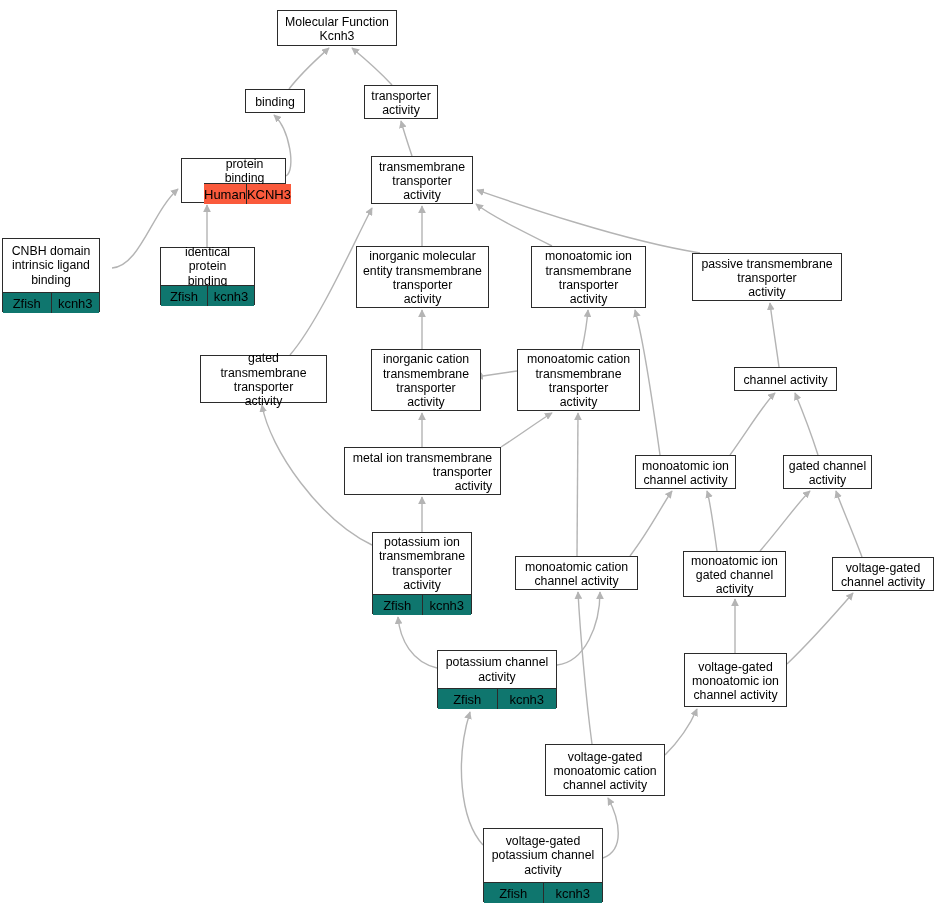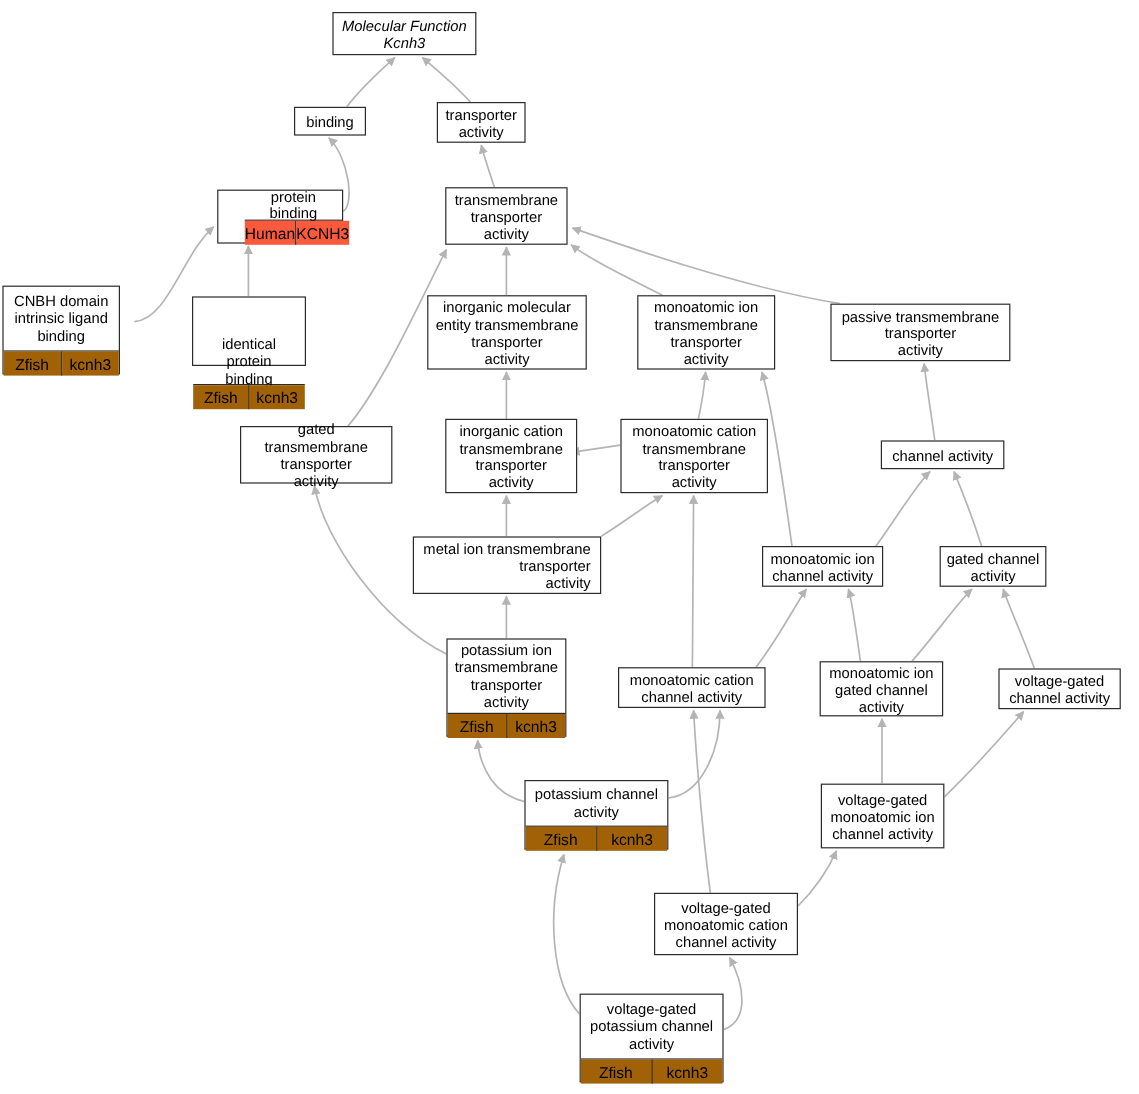--- a/index.html
+++ b/index.html
@@ -11,21 +11,21 @@
     display:flex;align-items:center;justify-content:center;
     text-align:center;color:#000;font-size:12.3px;line-height:14.3px;
     padding:2px 4px;box-sizing:border-box;white-space:pre-line;
   }
   .annot{display:flex;border-top:1.4px solid #2b2b2b;height:21px;box-sizing:border-box;}
   .annot .cell{
     flex:1;display:flex;align-items:center;justify-content:center;
     font-size:13px;color:#000;box-sizing:border-box;
   }
   .annot .cell.left{border-right:1.4px solid #2b2b2b;}
-  .annot.blue .cell{background:#a16207;}
+  .annot.blue .cell{background:#0f766e;}
   .annot.red .cell{background:#fa5a3c;}
 </style>
 </head>
 <body>
 
 <div id="canvas">
   <svg id="edges" viewBox="0 0 949 912">
       <defs>
         <marker id="arrow" viewBox="0 0 10 10" refX="9" refY="5" markerWidth="5.5" markerHeight="5.5" orient="auto-start-reverse" markerUnits="strokeWidth">
           <path d="M 0 0 L 10 5 L 0 10 z" fill="#b4b4b4"></path>
@@ -61,21 +61,21 @@
       <path d="M 557 665 C 585 662, 600 625, 600 592" fill="none" stroke="#b4b4b4" stroke-width="1.4" marker-end="url(#arrow)"></path>
       <path d="M 735 653 L 735 599" fill="none" stroke="#b4b4b4" stroke-width="1.4" marker-end="url(#arrow)"></path>
       <path d="M 787 664 C 812 640, 840 608, 853 593" fill="none" stroke="#b4b4b4" stroke-width="1.4" marker-end="url(#arrow)"></path>
       <path d="M 592 744 C 586 700, 580 630, 578 592" fill="none" stroke="#b4b4b4" stroke-width="1.4" marker-end="url(#arrow)"></path>
       <path d="M 665 755 C 680 740, 690 725, 697 709" fill="none" stroke="#b4b4b4" stroke-width="1.4" marker-end="url(#arrow)"></path>
       <path d="M 483 845 C 460 820, 455 760, 470 712" fill="none" stroke="#b4b4b4" stroke-width="1.4" marker-end="url(#arrow)"></path>
       <path d="M 603 858 C 625 850, 620 820, 608 798" fill="none" stroke="#b4b4b4" stroke-width="1.4" marker-end="url(#arrow)"></path>
     </svg>
   <div id="nodes">
       <div class="node" style="left: 277px; top: 10px; width: 120px; height: 36px;">
-        <div class="title" style="height: 36px; font-style: italic;">Molecular Function
+        <div class="title" style="height: 36px;">Molecular Function
 Kcnh3</div>
       </div>
       <div class="node" style="left: 245px; top: 89px; width: 60px; height: 24px;">
         <div class="title" style="height: 24px;">binding</div>
       </div>
       <div class="node" style="left: 364px; top: 85px; width: 74px; height: 34px;">
         <div class="title" style="height: 34px;">transporter
 activity</div>
       </div>
       <div class="node" style="left: 181px; top: 158px; width: 105px; height: 45px; padding-left: 22px;">
@@ -93,21 +93,21 @@
       <div class="node" style="left: 2px; top: 238px; width: 98px; height: 74px;">
         <div class="title" style="height: 53px;">CNBH domain
 intrinsic ligand
 binding</div>
         <div class="annot blue">
           <div class="cell left">Zfish</div>
           <div class="cell">kcnh3</div>
         </div>
       </div>
       <div class="node" style="left: 160px; top: 247px; width: 95px; height: 58px;">
-        <div class="title" style="height: 37px; margin-top: 35px;">identical protein
+        <div class="title" style="height: 37px;">identical protein
 binding</div>
         <div class="annot blue">
           <div class="cell left">Zfish</div>
           <div class="cell">kcnh3</div>
         </div>
       </div>
       <div class="node" style="left: 356px; top: 246px; width: 133px; height: 62px;">
         <div class="title" style="height: 62px;">inorganic molecular
 entity transmembrane
 transporter

